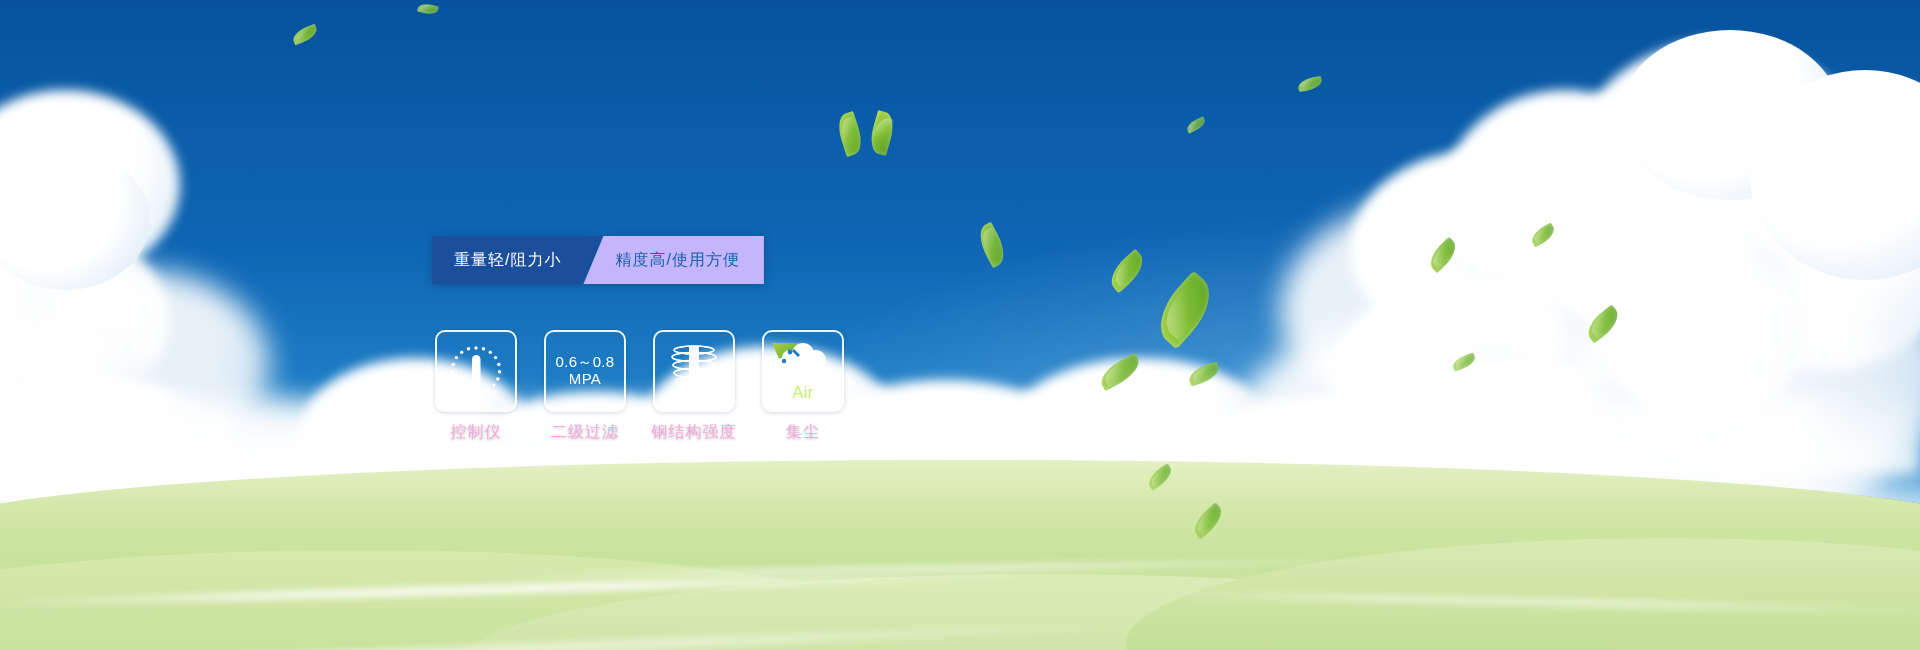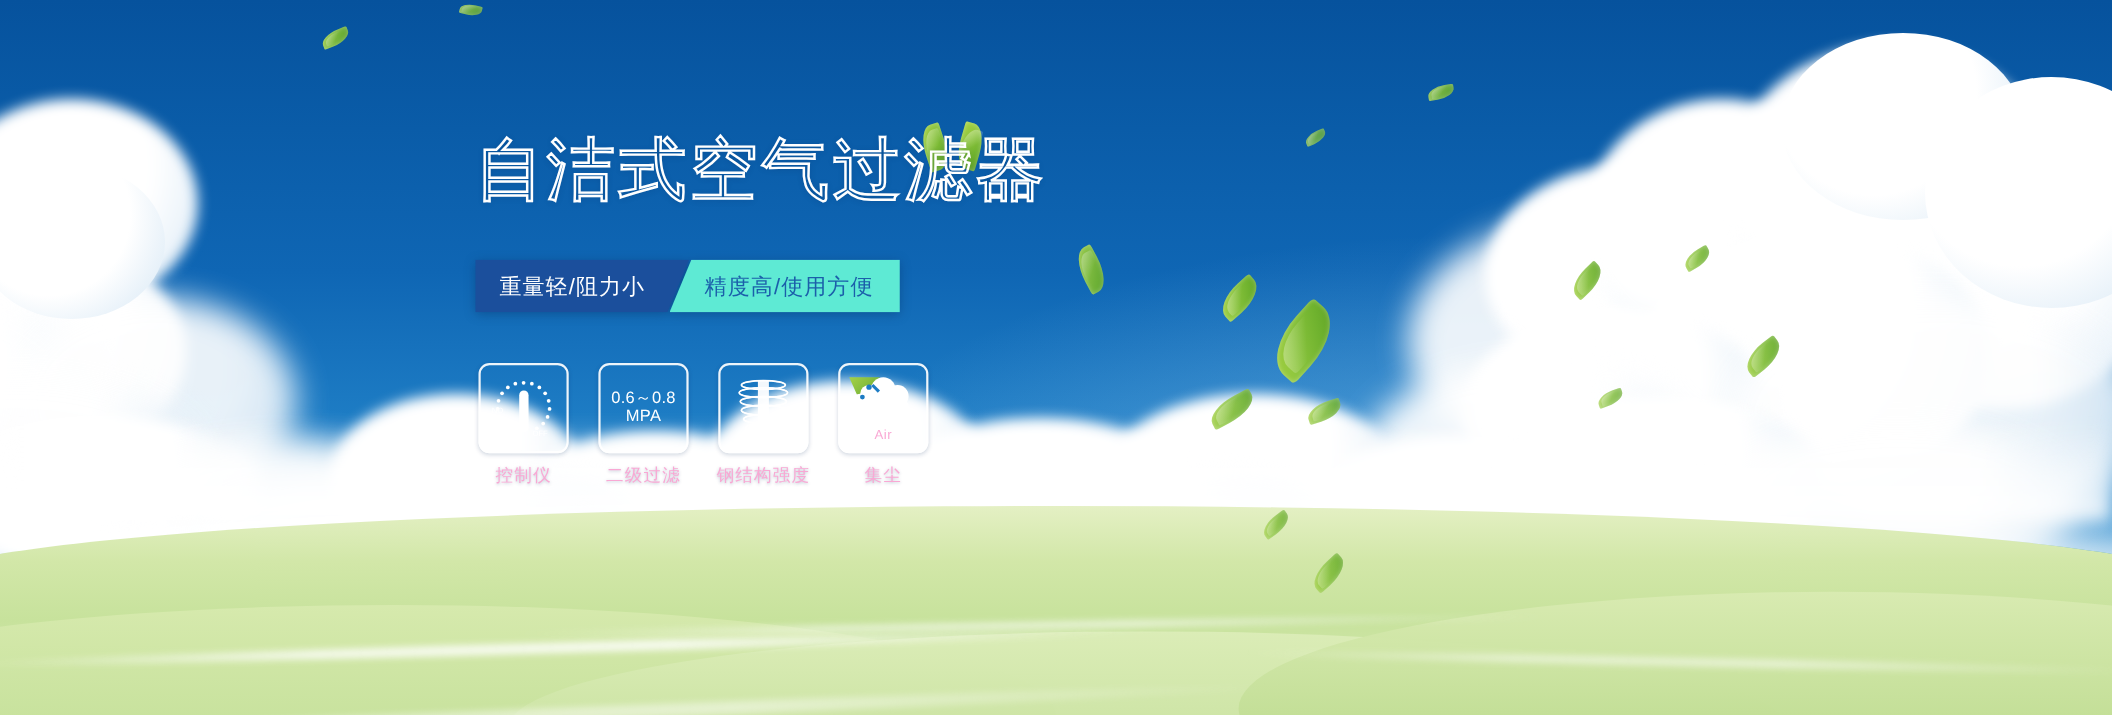--- a/index.html
+++ b/index.html
@@ -123,31 +123,31 @@
 
   
   .tabs {
     position:absolute; left:432px; top:236px;
     display:flex; align-items:stretch;
     height:48px;
     filter:drop-shadow(0 2px 5px rgba(0,30,70,.3));
   }
   .tab {
     display:flex; align-items:center; justify-content:flex-start;
-    font-size:20px; letter-spacing:1px; white-space:nowrap;
+    font-size:16px; letter-spacing:1px; white-space:nowrap;
   }
   .tab-primary {
     background:#1b4f9c;
     color:#ffffff;
     padding:0 26px 0 22px;
     padding-right:40px;
     clip-path:polygon(0 0, 100% 0, calc(100% - 20px) 100%, 0 100%);
   }
   .tab-secondary {
-    background:#5eead4;
+    background:#c4b5fd;
     color:#1b5faa;
     padding:0 24px 0 32px;
     margin-left:-18px;
     clip-path:polygon(20px 0, 100% 0, 100% 100%, 0 100%);
   }
 
   
   .features {
     position:absolute; left:436px; top:330px;
     display:flex; gap:29px;
@@ -184,21 +184,21 @@
   .gauge { position:relative; width:64px; height:64px; }
   .gauge svg { position:absolute; inset:0; }
 
   
   .stack { position:relative; width:60px; height:58px; }
 
   
   .airicon { position:relative; width:66px; height:60px; }
   .airicon .air-text {
     position:absolute; left:0; right:0; bottom:-1px;
-    text-align:center; font-size:12px; color:#f9a8d4; letter-spacing:.5px;
+    text-align:center; font-size:16px; color:#bef264; letter-spacing:.5px;
   }
 </style>
 </head>
 <body>
 
 <div class="banner">
 
   <div class="sky"></div>
 
   <div class="cloud-group cg-right">
@@ -263,23 +263,20 @@
   <div class="leaf" style="left:1188px; top:366px; width:32px; height:16px; transform:rotate(-18deg); opacity:.85;"></div>
   <div class="leaf" style="left:1146px; top:470px; width:28px; height:14px; transform:rotate(-36deg); opacity:.8;"></div>
   <div class="leaf" style="left:1190px; top:512px; width:36px; height:18px; transform:rotate(-42deg); opacity:.85;"></div>
   <div class="leaf" style="left:1298px; top:78px;  width:24px; height:12px; transform:rotate(-10deg); opacity:.9;"></div>
   <div class="leaf" style="left:1426px; top:246px; width:34px; height:18px; transform:rotate(-44deg); opacity:.92;"></div>
   <div class="leaf" style="left:1530px; top:228px; width:26px; height:14px; transform:rotate(-30deg); opacity:.88;"></div>
   <div class="leaf" style="left:1584px; top:314px; width:38px; height:20px; transform:rotate(-38deg); opacity:.92;"></div>
   <div class="leaf" style="left:1452px; top:356px; width:24px; height:12px; transform:rotate(-20deg); opacity:.8;"></div>
   <div class="leaf" style="left:1186px; top:120px; width:20px; height:10px; transform:rotate(-24deg); opacity:.8;"></div>
 
-  <div class="title-block">
-    <div class="main-title">自洁式空气过滤器</div>
-  </div>
 
   <div class="tabs">
     <div class="tab tab-primary">
       <span>重量轻/阻力小</span>
     </div>
     <div class="tab tab-secondary">
       <span>精度高/使用方便</span>
     </div>
   </div>
 

